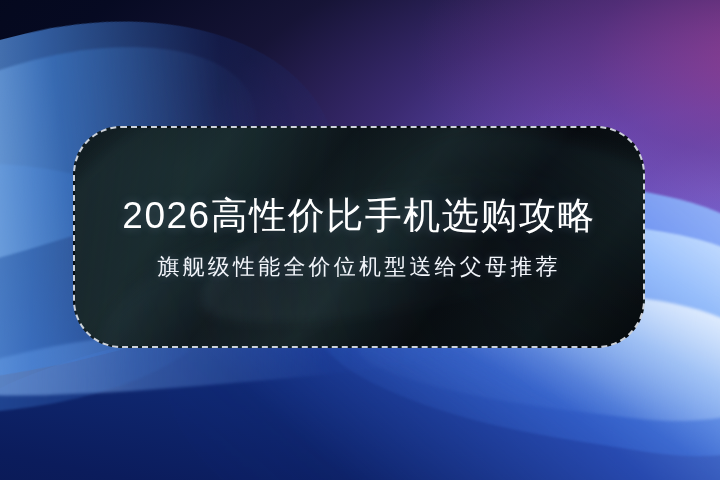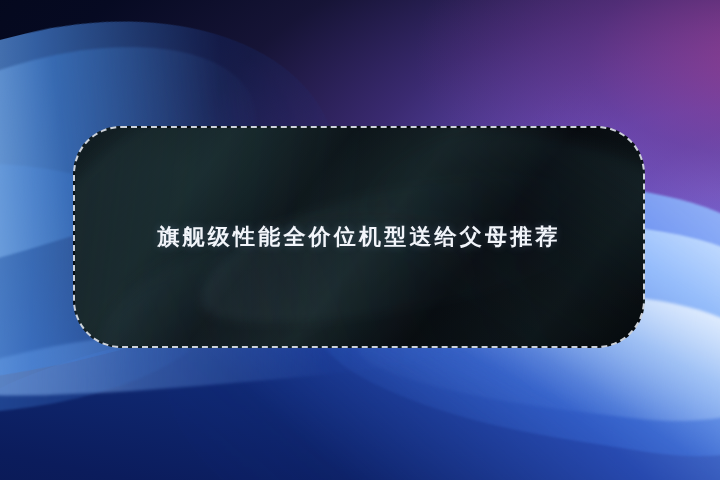--- a/index.html
+++ b/index.html
@@ -177,21 +177,21 @@
     color: #ffffff;
     letter-spacing: 1.5px;
     white-space: nowrap;
     margin: 0 0 22px 0;
     text-shadow: 0 0 10px rgba(180,210,255,0.25);
   }
   .subtitle {
     font-family: "Liberation Serif", serif;
     font-size: 22px;
     line-height: 1.0;
-    font-weight: 700;
+    font-weight: 400;
     color: #f2f5fa;
     letter-spacing: 3.2px;
     white-space: nowrap;
     margin: 0;
     text-shadow: 0 0 8px rgba(170,200,255,0.22);
   }
 </style>
 </head>
 <body>
 
@@ -210,17 +210,18 @@
   <div class="swoosh sw-left-beam"></div>
   <div class="swoosh sw-left-beam2"></div>
 
   <div class="card">
     <div class="card-tex card-tex-a"></div>
     <div class="card-tex card-tex-b"></div>
     <div class="card-tex card-tex-c"></div>
     <div class="card-tex card-tex-d"></div>
 
     <div class="card-inner">
+      <h1 class="title">2026高性价比手机选购攻略</h1>
       <p class="subtitle">旗舰级性能全价位机型送给父母推荐</p>
     </div>
   </div>
 
 </div>
 
 </body></html>

